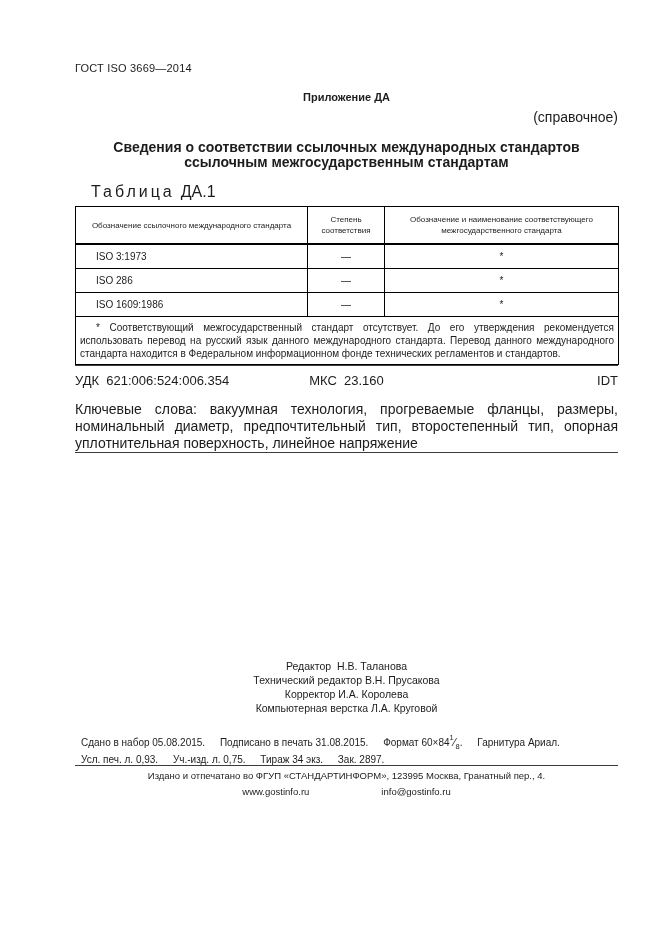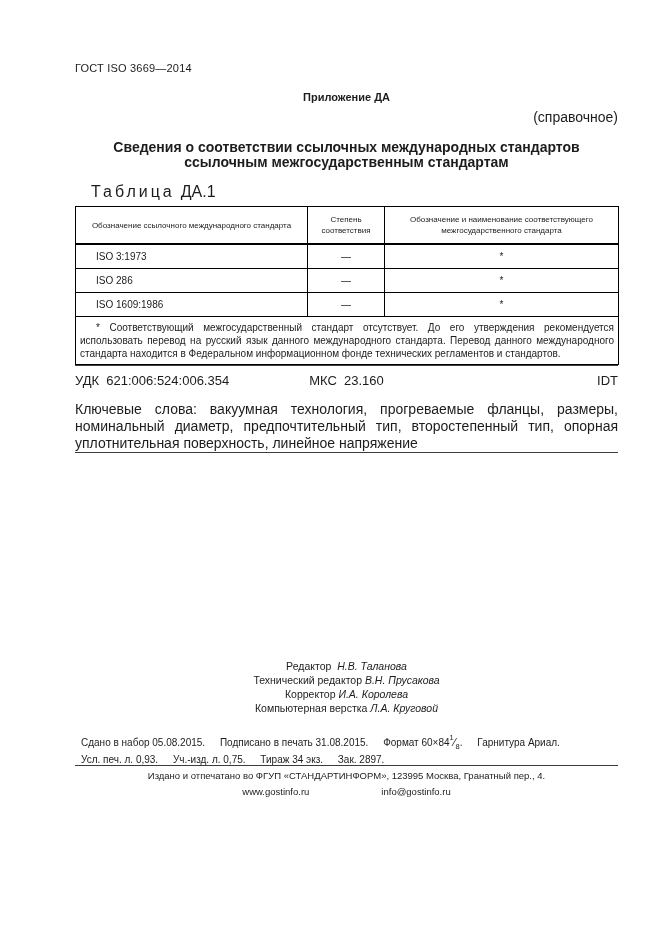--- a/index.html
+++ b/index.html
@@ -47,21 +47,21 @@
   .rule-3 { margin-top:7px; }
 
   .codes-row { display:flex; margin-top:7px; font-size:13px; }
   .codes-row .c-left  { flex:1; text-align:left;  white-space:pre; }
   .codes-row .c-mid   { flex:1; text-align:center; white-space:pre; }
   .codes-row .c-right { flex:1; text-align:right; }
 
   .keywords { margin-top:13px; font-size:14px; line-height:17px; text-align:justify; }
 
   .staff { margin-top:206px; text-align:center; font-size:10.5px; line-height:14px; }
-  .staff .staff-name { font-style:italic; }
+  .staff .staff-name { }
 
   .imprint { font-size:10px; white-space:nowrap; }
   .imprint-1 { margin-top:18px; }
   .imprint-2 { margin-top:3px; }
   .imprint span.seg { margin:0 6px; }
   .frac sup { font-size:7.5px; vertical-align:6px; }
   .frac sub { font-size:7.5px; vertical-align:-3px; }
   .frac .slash { font-size:11px; }
 
   .publisher { margin-top:4px; text-align:center; font-size:9.5px; }

